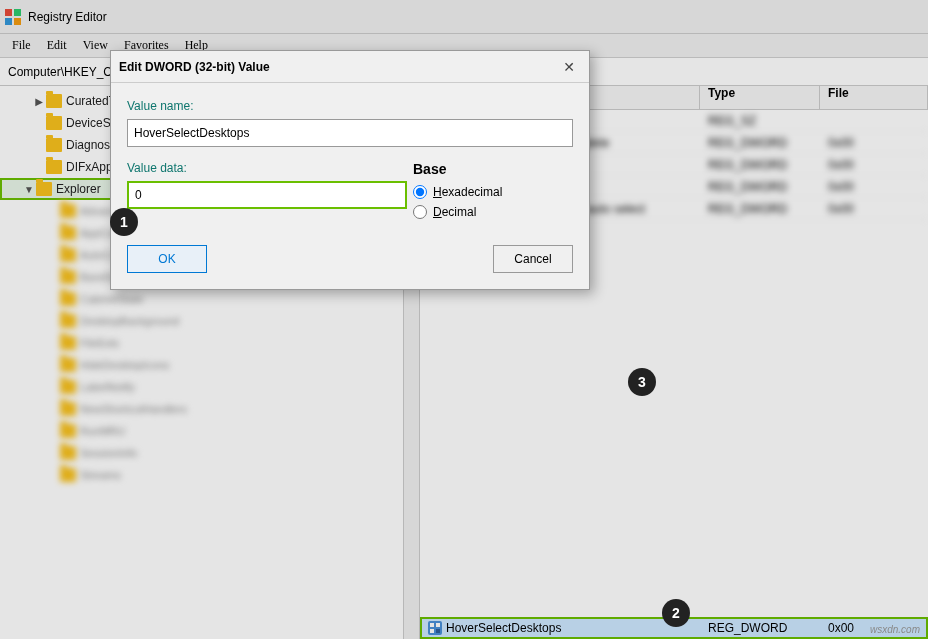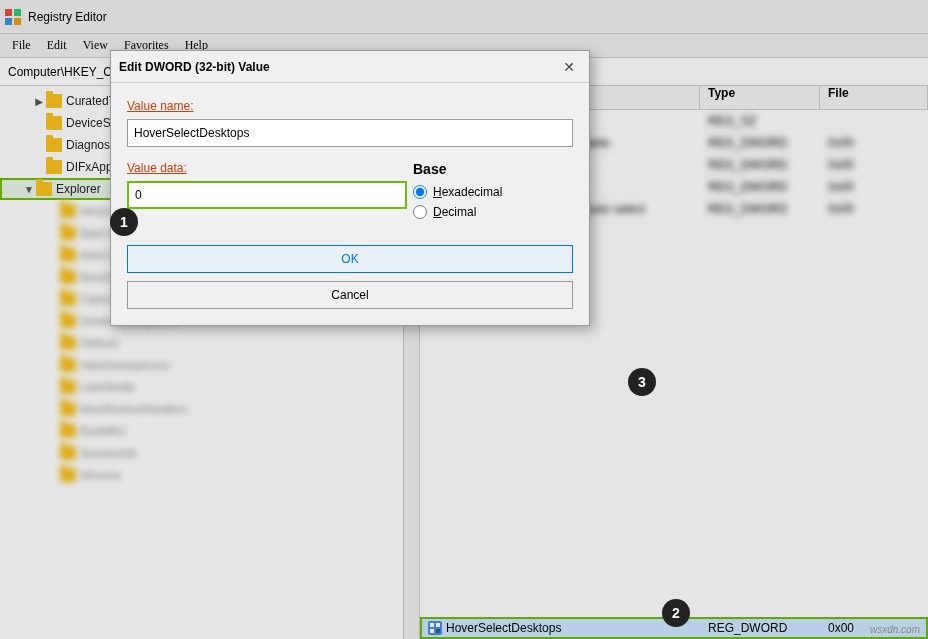--- a/index.html
+++ b/index.html
@@ -245,22 +245,21 @@
       border: 1px solid transparent;
     }
 
     .dialog-body {
       padding: 16px;
     }
 
     .dialog-label {
       font-size: 12px;
       margin-bottom: 6px;
-      color: #c2410c;
-      text-decoration: underline;
+      color: #0f766e;
     }
 
     .dialog-input {
       width: 100%;
       height: 28px;
       border: 1px solid #999;
       padding: 0 6px;
       font-size: 12px;
       background: #fff;
       margin-bottom: 14px;
@@ -307,21 +306,20 @@
     }
     .radio-label {
       font-size: 12px;
     }
 
     .dialog-buttons {
       display: flex;
       justify-content: space-between;
       gap: 8px;
       padding-top: 4px;
-      flex-direction: column;
     }
 
     .btn {
       height: 28px;
       min-width: 80px;
       padding: 0 16px;
       font-size: 12px;
       cursor: pointer;
       border: 1px solid #999;
       background: #f0f0f0;

